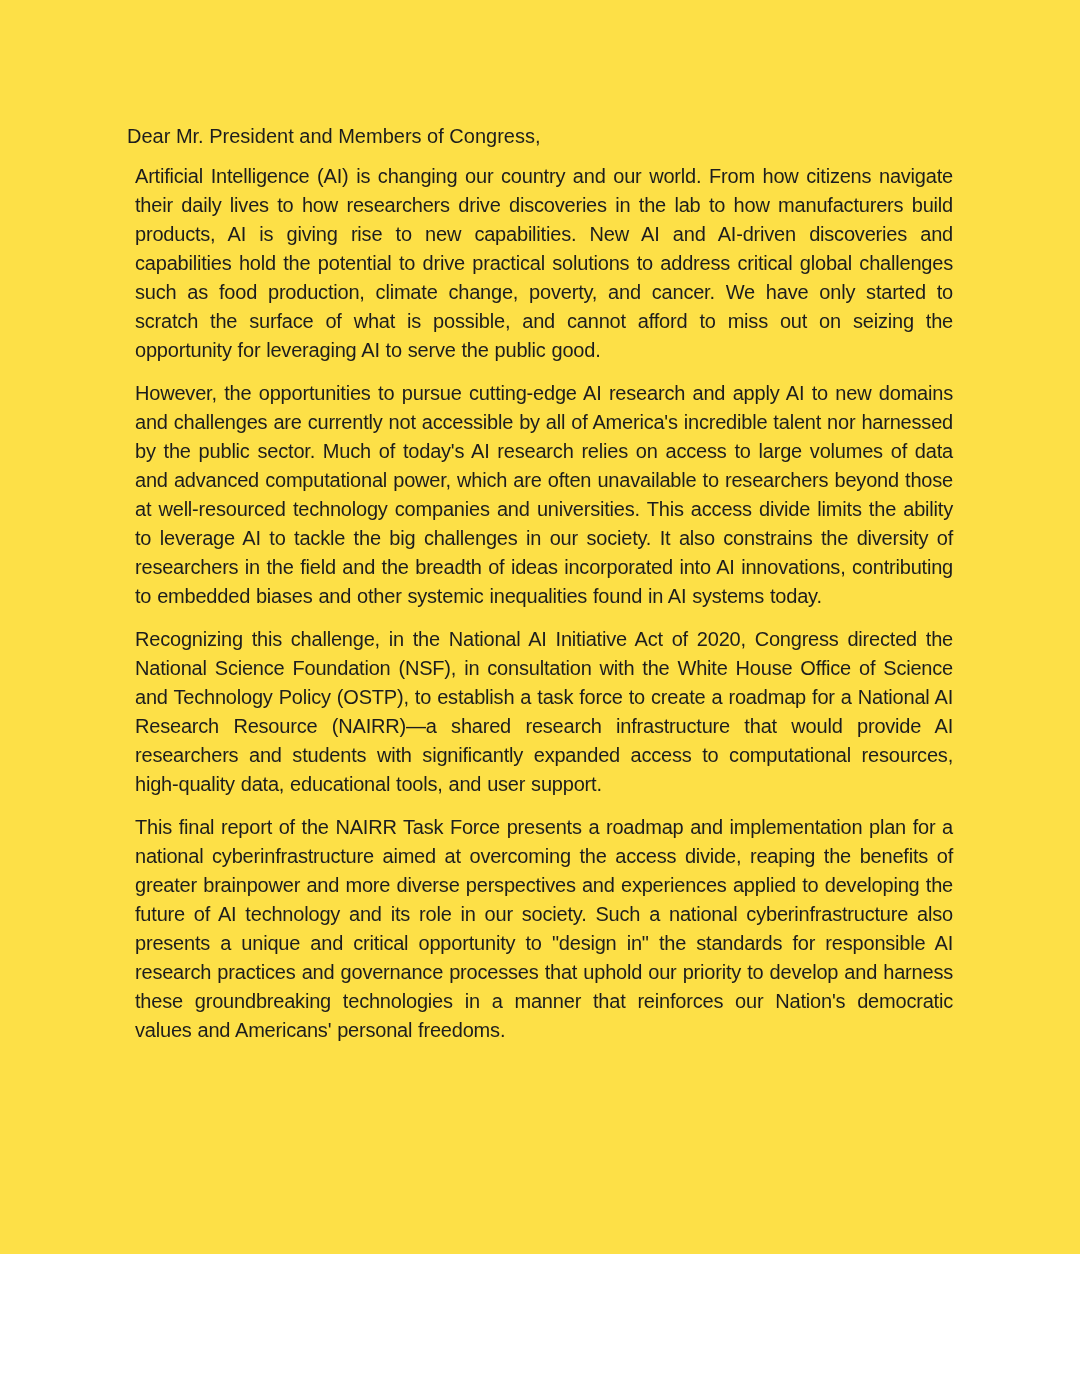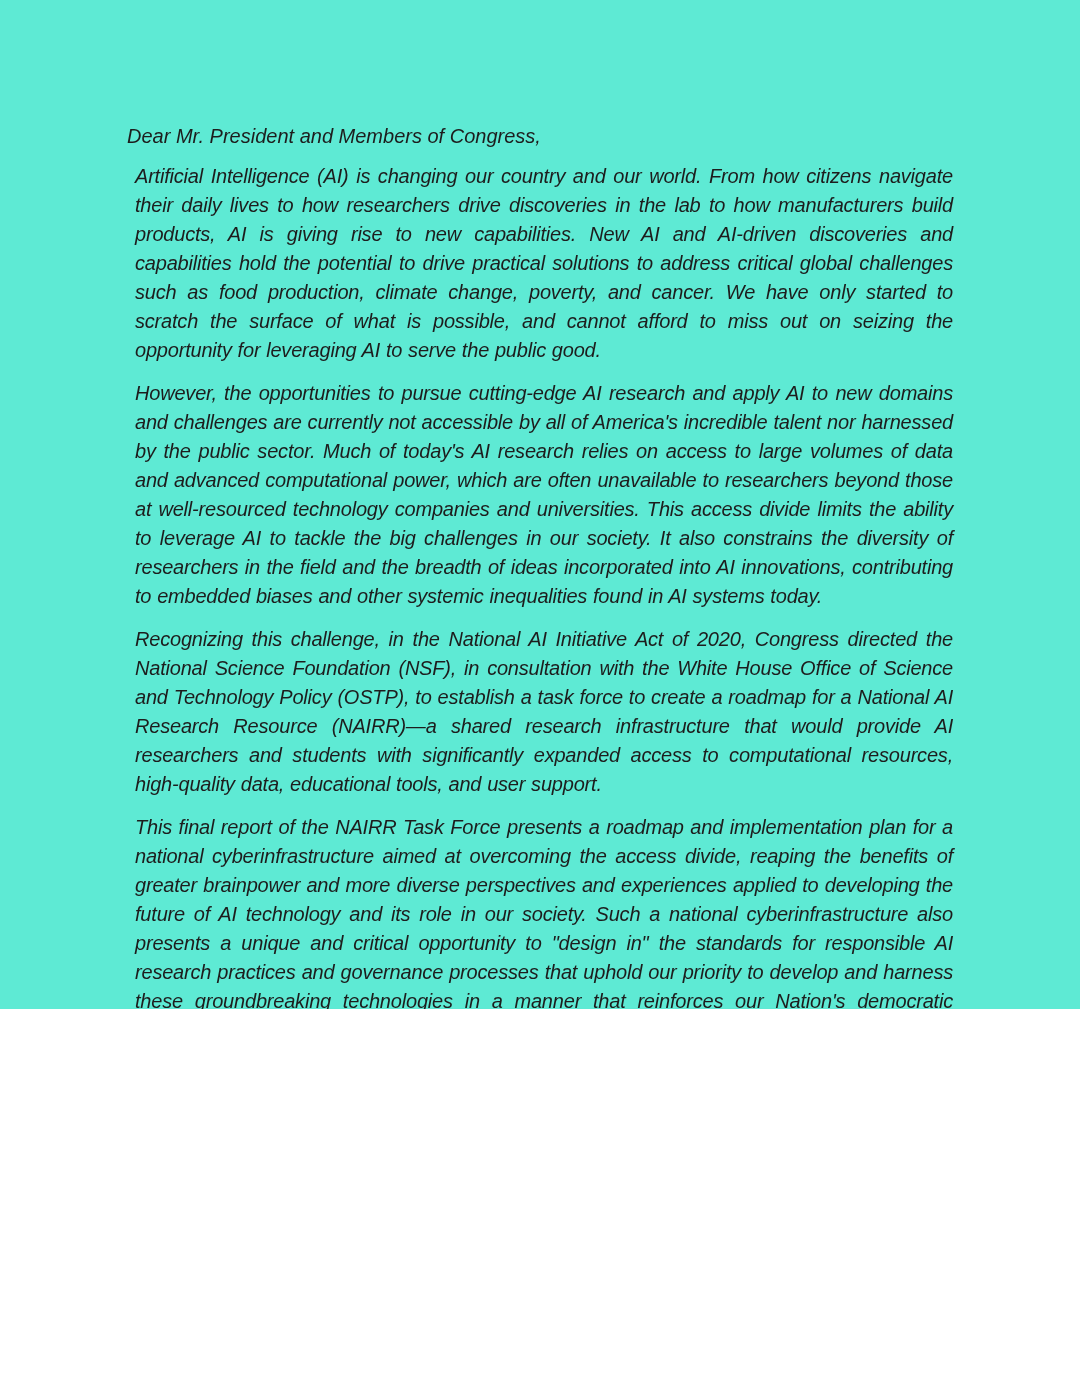--- a/index.html
+++ b/index.html
@@ -3,26 +3,25 @@
 <meta charset="utf-8">
 <style>
   html, body {
     margin: 0;
     padding: 0;
     background: #ffffff;
   }
   .page {
     position: relative;
     width: 1080px;
-    height: 1009px;
-    background: #5eead4;
+    height: 1254px;
+    background: #fde047;
     font-family: "Liberation Sans", sans-serif;
     color: #1d1d1d;
     overflow: hidden;
-    font-style: italic;
   }
   .letter-body {
     position: absolute;
     left: 127px;
     top: 122px;
     width: 826px;
   }
   .salutation {
     margin: 0 0 11px 0;
     font-size: 20px;

